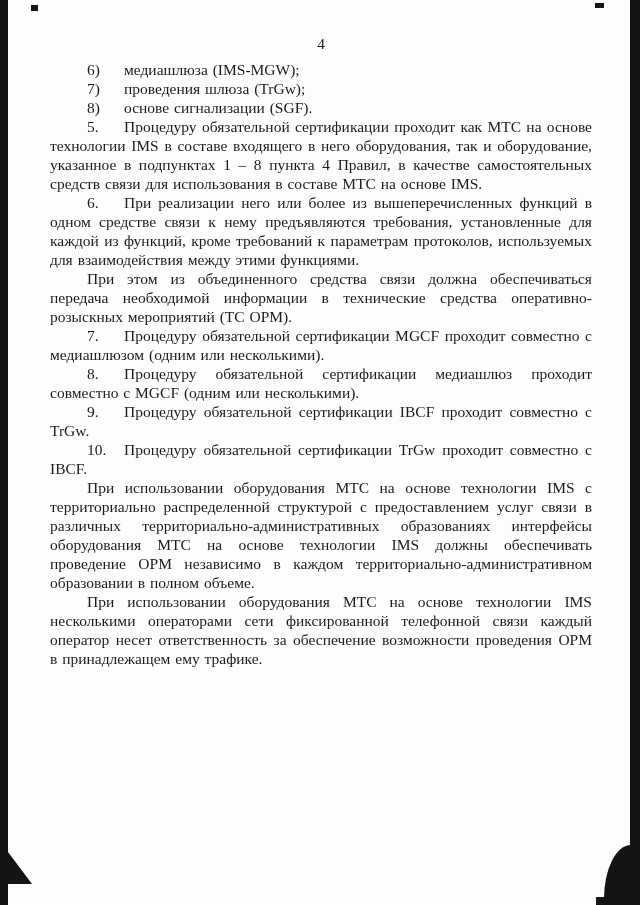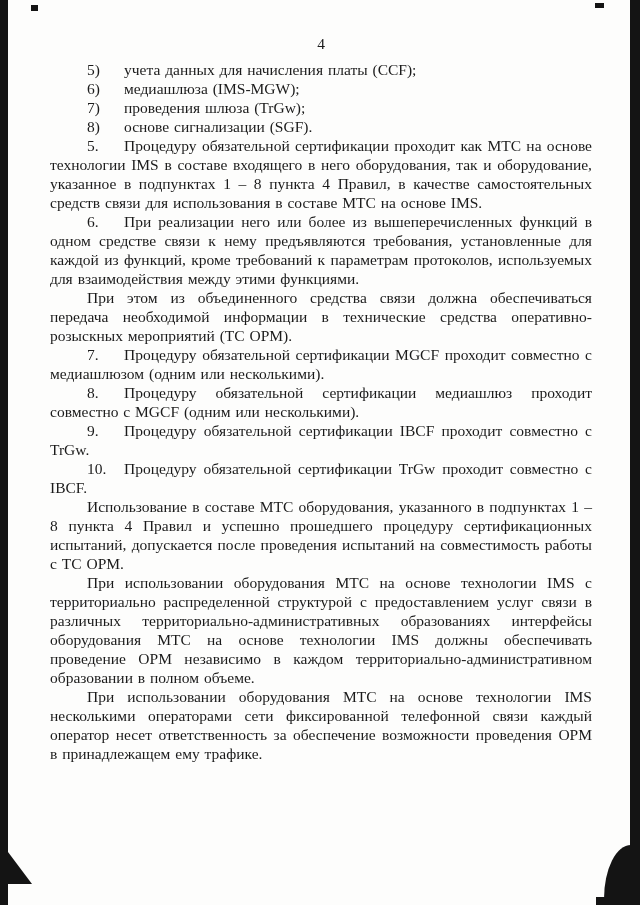--- a/index.html
+++ b/index.html
@@ -81,30 +81,28 @@
   <div class="mark-tl"></div>
   <div class="mark-tr"></div>
   <div class="mark-bl"></div>
   <div class="blob-br"></div>
   <div class="strip-b"></div>
 
   <div class="content">
 
     <div class="page-number">4</div>
 
-    <div class="para"><span class="marker">5)</span><span>учета данных для начисления платы (CCF);</span></div>
     <div class="para"><span class="marker">6)</span><span>медиашлюза (IMS-MGW);</span></div>
     <div class="para"><span class="marker">7)</span><span>проведения шлюза (TrGw);</span></div>
     <div class="para"><span class="marker">8)</span><span>основе сигнализации (SGF).</span></div>
 
     <div class="para"><span class="marker">5.</span><span>Процедуру обязательной сертификации проходит как МТС на основе технологии IMS в составе входящего в него оборудования, так и оборудование, указанное в подпунктах 1 – 8 пункта 4 Правил, в качестве самостоятельных средств связи для использования в составе МТС на основе IMS.</span></div>
     <div class="para"><span class="marker">6.</span><span>При реализации него или более из вышеперечисленных функций в одном средстве связи к нему предъявляются требования, установленные для каждой из функций, кроме требований к параметрам протоколов, используемых для взаимодействия между этими функциями.</span></div>
     <div class="para"><span class="marker"></span><span>При этом из объединенного средства связи должна обеспечиваться передача необходимой информации в технические средства оперативно-розыскных мероприятий (ТС ОРМ).</span></div>
     <div class="para"><span class="marker">7.</span><span>Процедуру обязательной сертификации MGCF проходит совместно с медиашлюзом (одним или несколькими).</span></div>
     <div class="para"><span class="marker">8.</span><span>Процедуру обязательной сертификации медиашлюз проходит совместно с MGCF (одним или несколькими).</span></div>
     <div class="para"><span class="marker">9.</span><span>Процедуру обязательной сертификации IBCF проходит совместно с TrGw.</span></div>
     <div class="para"><span class="marker">10.</span><span>Процедуру обязательной сертификации TrGw проходит совместно с IBCF.</span></div>
-    <div class="para"><span class="marker"></span><span>Использование в составе МТС оборудования, указанного в подпунктах 1 – 8 пункта 4 Правил и успешно прошедшего процедуру сертификационных испытаний, допускается после проведения испытаний на совместимость работы с ТС ОРМ.</span></div>
     <div class="para"><span class="marker"></span><span>При использовании оборудования МТС на основе технологии IMS с территориально распределенной структурой с предоставлением услуг связи в различных территориально-административных образованиях интерфейсы оборудования МТС на основе технологии IMS должны обеспечивать проведение ОРМ независимо в каждом территориально-административном образовании в полном объеме.</span></div>
     <div class="para"><span class="marker"></span><span>При использовании оборудования МТС на основе технологии IMS несколькими операторами сети фиксированной телефонной связи каждый оператор несет ответственность за обеспечение возможности проведения ОРМ в принадлежащем ему трафике.</span></div>
 
   </div>
 </div>
 
 </body></html>

